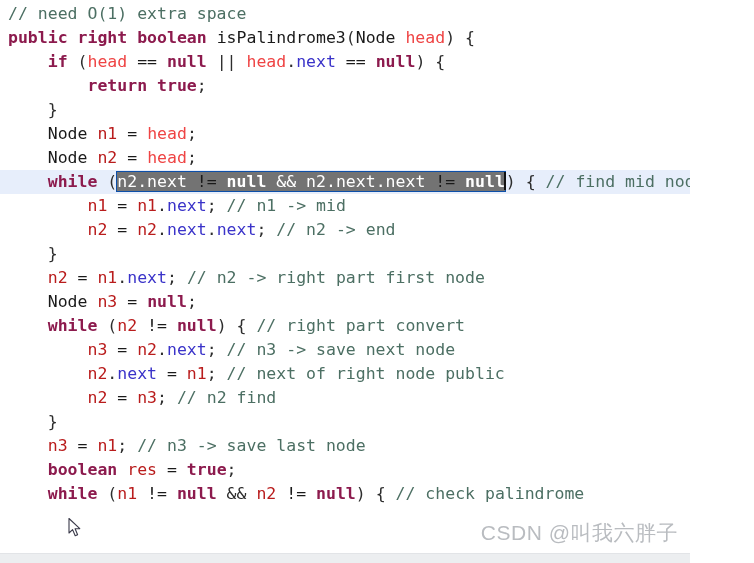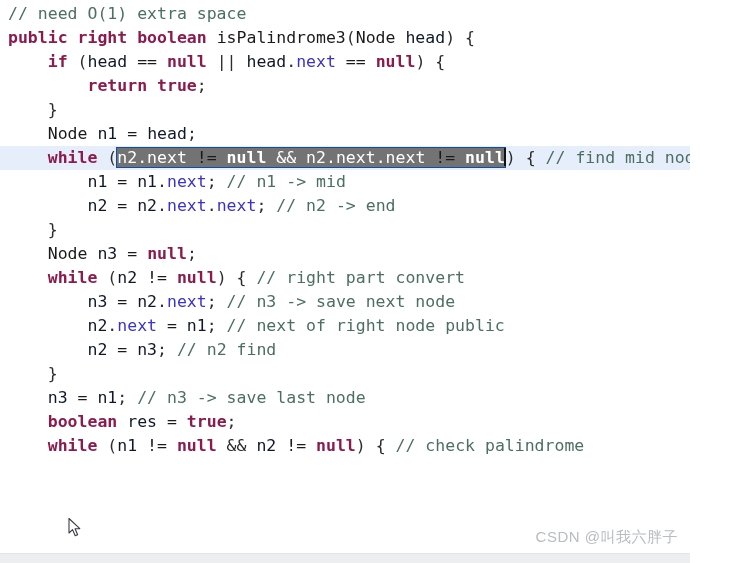--- a/index.html
+++ b/index.html
@@ -41,22 +41,22 @@
     color: #1a1a1a;
   }
   .line.current {
     background: #e7eefb;
   }
   
   .kw       { color: #8c1a4d; font-weight: bold; }
   .cmt      { color: #4c6f63; }
   .fld      { color: #3a33c9; }
   .typ      { color: #1a1a1a; }
-  .var      { color: #0f172a; }
-  .param    { color: #0f172a; }
+  .var      { color: #b91c1c; }
+  .param    { color: #ef4444; }
   .punct    { color: #2d2d2d; }
   .plain    { color: #1a1a1a; }
 
   
   .sel {
     background: #737373;
     color: #ffffff;
     box-shadow: 0 0 0 1px #0d4fa8;
   }
   .sel .kw   { color: #ffffff; font-weight: bold; }
@@ -109,21 +109,21 @@
     height: 20px;
     pointer-events: none;
   }
 
   
   #watermark {
     position: absolute;
     right: 12px;
     bottom: 16px;
     font-family: "Liberation Sans", sans-serif;
-    font-size: 15px;
+    font-size: 21px;
     color: #b9bcc0;
     letter-spacing: 0.5px;
     white-space: nowrap;
   }
   
   #bottom-strip {
     position: absolute;
     left: 0;
     bottom: 0;
     width: 754px;
@@ -144,29 +144,31 @@
     <div class="line"><span class="kw">public</span><span class="plain"> </span><span class="kw">right</span><span class="plain"> </span><span class="kw">boolean</span><span class="plain"> </span><span class="typ">isPalindrome3</span><span class="punct">(</span><span class="typ">Node</span><span class="plain"> </span><span class="param">head</span><span class="punct">) {</span></div>
 
     <div class="line"><span class="plain">    </span><span class="kw">if</span><span class="plain"> </span><span class="punct">(</span><span class="param">head</span><span class="plain"> == </span><span class="kw">null</span><span class="plain"> </span><span class="punct">||</span><span class="plain"> </span><span class="param">head</span><span class="punct">.</span><span class="fld">next</span><span class="plain"> == </span><span class="kw">null</span><span class="punct">) {</span></div>
 
     <div class="line"><span class="plain">        </span><span class="kw">return</span><span class="plain"> </span><span class="kw">true</span><span class="punct">;</span></div>
 
     <div class="line"><span class="punct">    }</span></div>
 
     <div class="line"><span class="plain">    </span><span class="typ">Node</span><span class="plain"> </span><span class="var">n1</span><span class="plain"> = </span><span class="param">head</span><span class="punct">;</span></div>
 
+    <div class="line"><span class="plain">    </span><span class="typ">Node</span><span class="plain"> </span><span class="var">n2</span><span class="plain"> = </span><span class="param">head</span><span class="punct">;</span></div>
 
     <div class="line current"><span class="plain">    </span><span class="kw">while</span><span class="plain"> </span><span class="punct">(</span><span class="sel"><span class="var">n2</span><span class="punct">.</span><span class="fld">next</span><span class="plain"> != </span><span class="kw">null</span><span class="plain"> </span><span class="punct">&amp;&amp;</span><span class="plain"> </span><span class="var">n2</span><span class="punct">.</span><span class="fld">next</span><span class="punct">.</span><span class="fld">next</span><span class="plain"> != </span><span class="kw">null</span></span><span class="caret"></span><span class="punct">) {</span><span class="plain"> </span><span class="cmt">// find mid node</span></div>
 
     <div class="line"><span class="plain">        </span><span class="var">n1</span><span class="plain"> = </span><span class="var">n1</span><span class="punct">.</span><span class="fld">next</span><span class="punct">;</span><span class="plain"> </span><span class="cmt">// n1 -&gt; mid</span></div>
 
     <div class="line"><span class="plain">        </span><span class="var">n2</span><span class="plain"> = </span><span class="var">n2</span><span class="punct">.</span><span class="fld">next</span><span class="punct">.</span><span class="fld">next</span><span class="punct">;</span><span class="plain"> </span><span class="cmt">// n2 -&gt; end</span></div>
 
     <div class="line"><span class="punct">    }</span></div>
 
+    <div class="line"><span class="plain">    </span><span class="var">n2</span><span class="plain"> = </span><span class="var">n1</span><span class="punct">.</span><span class="fld">next</span><span class="punct">;</span><span class="plain"> </span><span class="cmt">// n2 -&gt; right part first node</span></div>
 
 
     <div class="line"><span class="plain">    </span><span class="typ">Node</span><span class="plain"> </span><span class="var">n3</span><span class="plain"> = </span><span class="kw">null</span><span class="punct">;</span></div>
 
     <div class="line"><span class="plain">    </span><span class="kw">while</span><span class="plain"> </span><span class="punct">(</span><span class="var">n2</span><span class="plain"> != </span><span class="kw">null</span><span class="punct">) {</span><span class="plain"> </span><span class="cmt">// right part convert</span></div>
 
     <div class="line"><span class="plain">        </span><span class="var">n3</span><span class="plain"> = </span><span class="var">n2</span><span class="punct">.</span><span class="fld">next</span><span class="punct">;</span><span class="plain"> </span><span class="cmt">// n3 -&gt; save next node</span></div>
 
     <div class="line"><span class="plain">        </span><span class="var">n2</span><span class="punct">.</span><span class="fld">next</span><span class="plain"> = </span><span class="var">n1</span><span class="punct">;</span><span class="plain"> </span><span class="cmt">// next of right node public</span></div>
 

